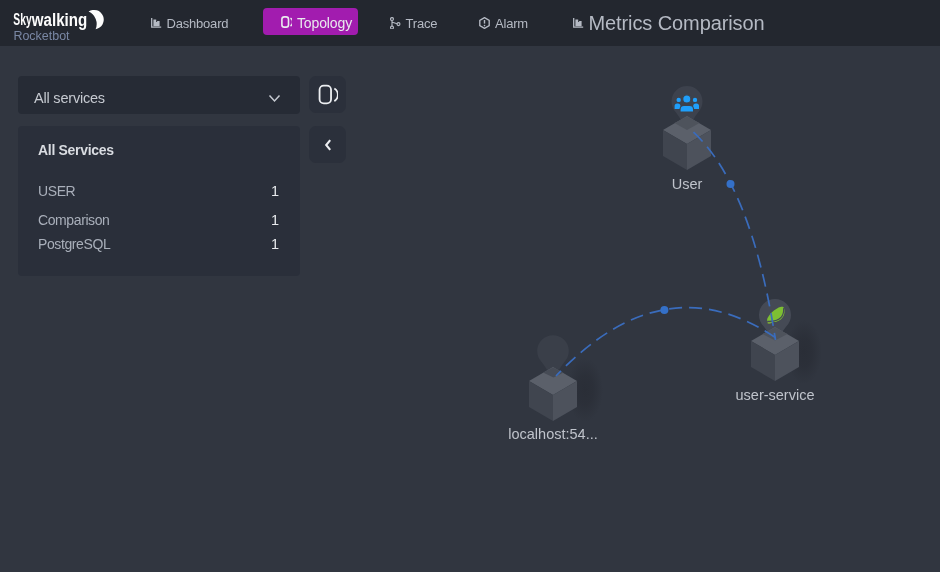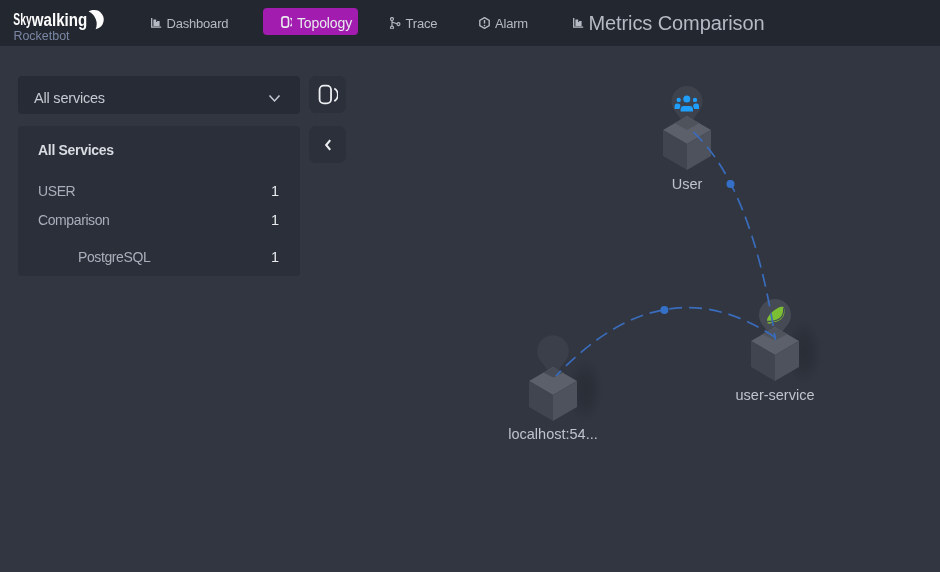--- a/index.html
+++ b/index.html
@@ -160,21 +160,21 @@
 <div class="panel">
   <div class="title">All Services</div>
   <div class="row" style="top:55px;">
       <span class="name">USER</span>
       <span class="val">1</span>
     </div>
   <div class="row" style="top:84px;">
       <span class="name">Comparison</span>
       <span class="val">1</span>
     </div>
-  <div class="row" style="top:121px;margin-left:40px;">
+  <div class="row" style="top:108px;">
       <span class="name">PostgreSQL</span>
       <span class="val">1</span>
     </div>
 </div>
 <div class="sqbtn btn-collapse">
   <svg width="8" height="12" viewBox="0 0 8 12" fill="none" stroke="#eceef1" stroke-width="2.1">
       <path d="M6.2 1.2 L2.2 6 L6.2 10.8"></path>
     </svg>
 </div>
 

